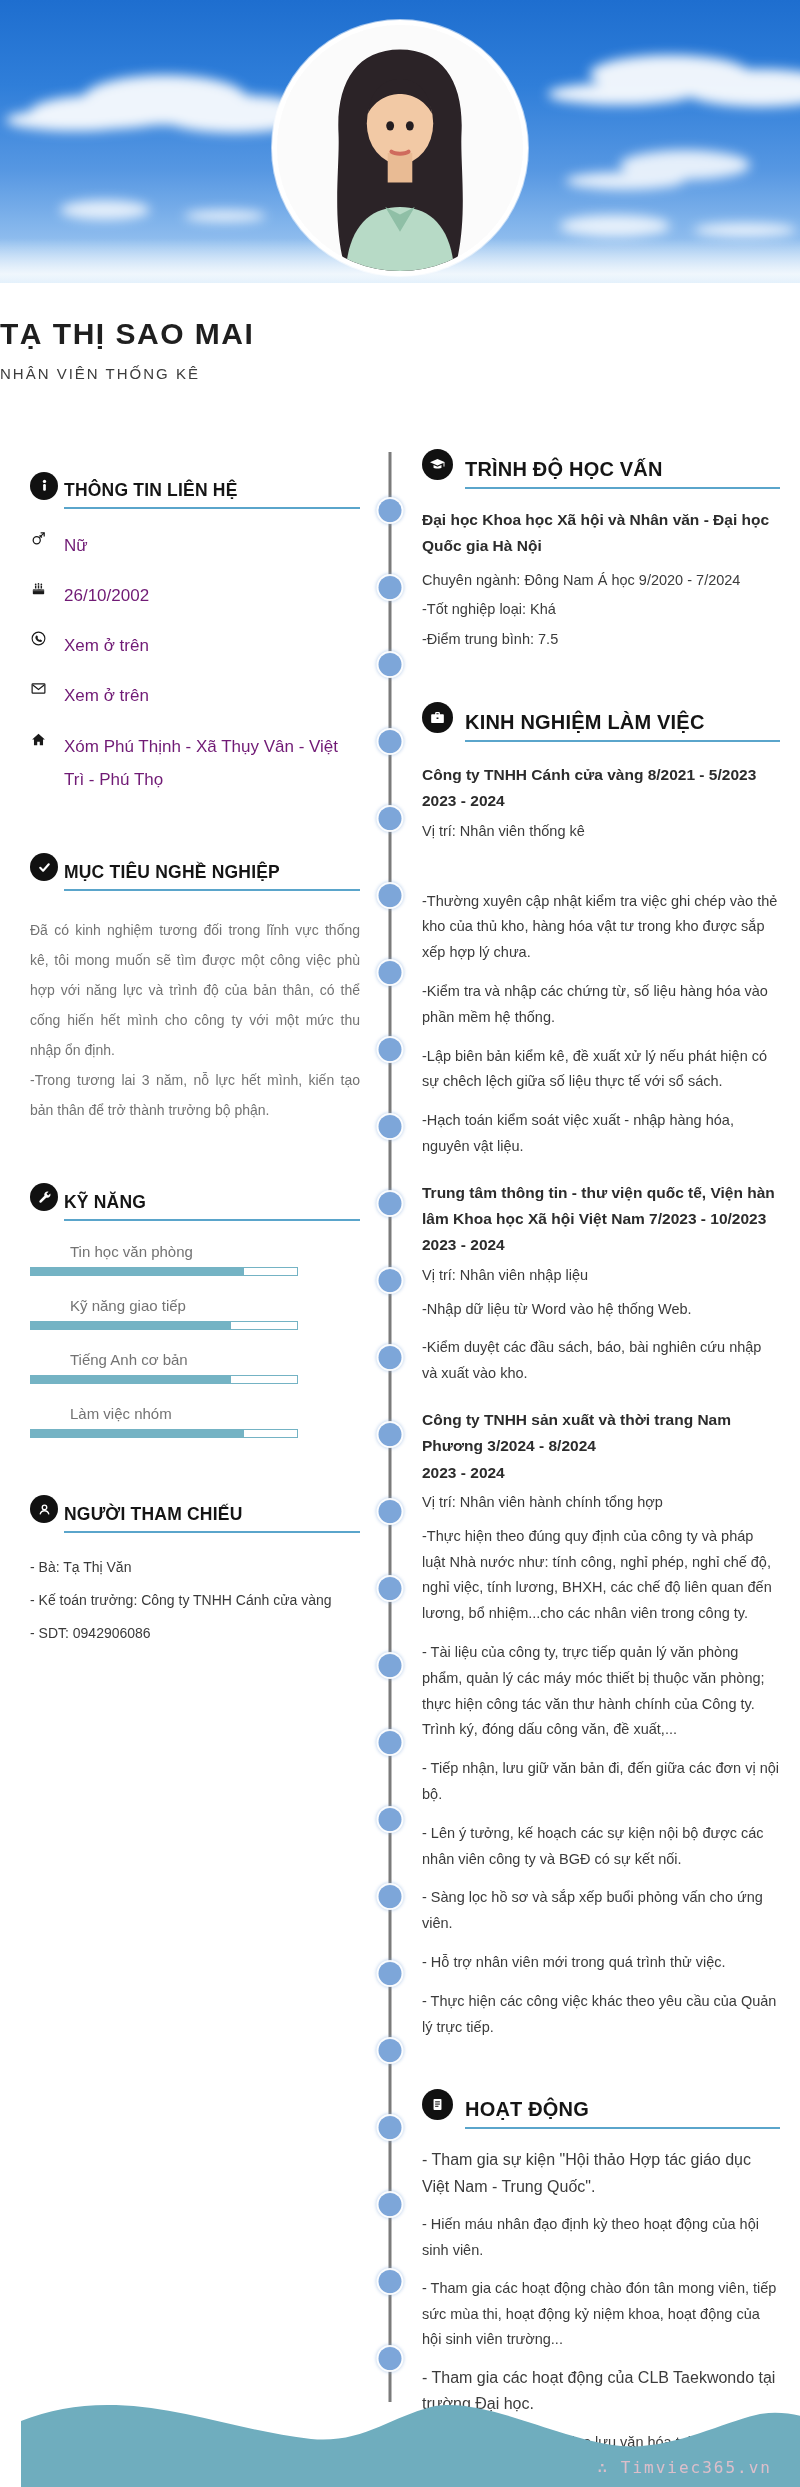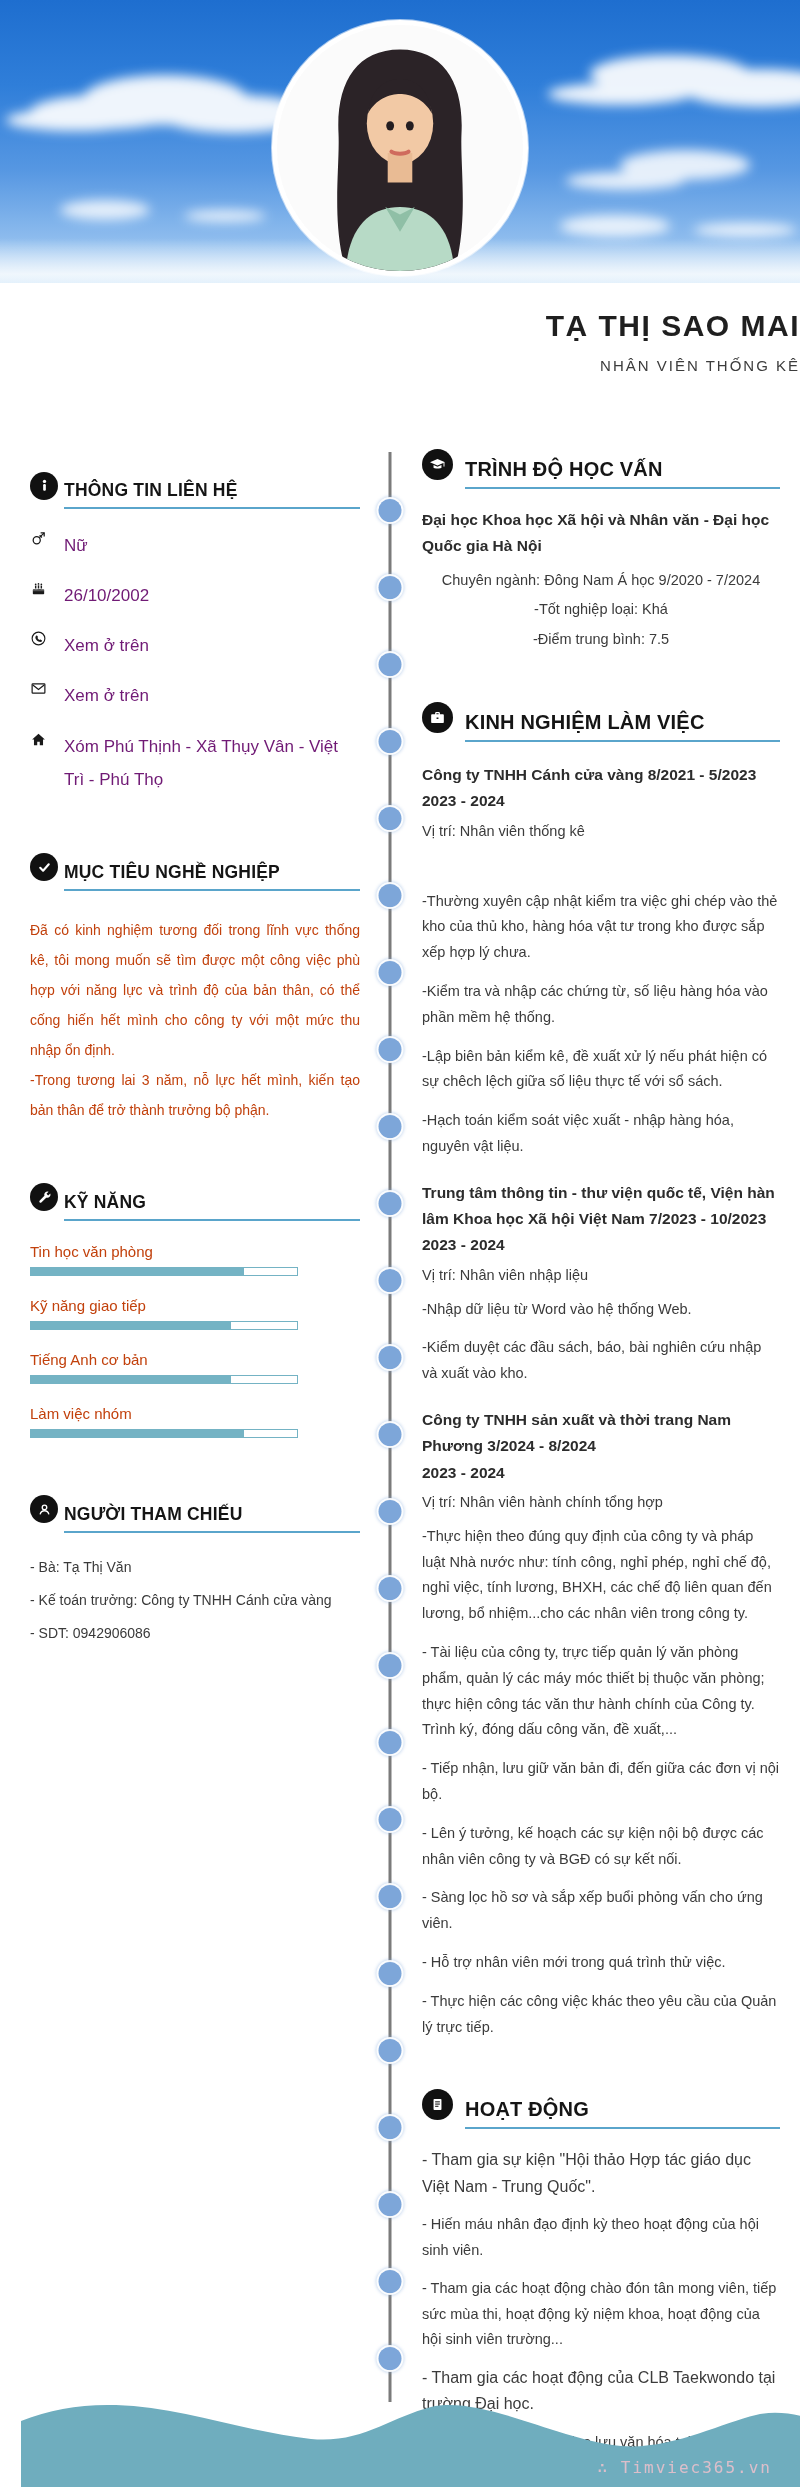--- a/index.html
+++ b/index.html
@@ -19,21 +19,21 @@
   .haze { position:absolute; left:0; bottom:0; width:100%; height:45px; filter:none; border-radius:0;
     background:linear-gradient(180deg, rgba(255,255,255,0) 0%, rgba(255,255,255,.75) 80%, rgba(230,242,252,.9) 100%); opacity:1; }
 
   
   .avatar-wrap { position:absolute; left:50%; top:20px; transform:translateX(-50%);
     width:256px; height:256px; border-radius:50%; background:#fdfdfd; border:5px solid #fff;
     overflow:hidden; box-shadow:0 0 0 1px rgba(255,255,255,.6); }
   .avatar-wrap svg { width:100%; height:100%; display:block; }
 
   
-  .name-block { text-align:right; padding-top:26px; }
+  .name-block { text-align:left; padding-top:34px; }
   .person-name { font-size:30px; font-weight:bold; letter-spacing:1.5px; color:#1f1f1f; }
   .person-title { margin-top:14px; font-size:15px; letter-spacing:2px; color:#3c3c3c; }
 
   
   .col-left  { position:absolute; left:30px;  top:462px; width:330px; }
   .col-right { position:absolute; left:422px; top:440px; width:358px; }
 
   
   .sec-head { display:flex; align-items:center; gap:6px; }
   .sec-icon { flex:0 0 auto; border-radius:50%; background:#111; display:flex; align-items:center; justify-content:center; }
@@ -50,37 +50,37 @@
   .col-right .section { margin-top:40px; }
 
   
   .contact-list { margin-top:20px; }
   .contact-row { display:flex; gap:16px; margin-bottom:17px; align-items:flex-start; }
   .contact-ic { flex:0 0 18px; padding-top:1px; color:#1a1a1a; }
   .contact-ic svg { display:block; }
   .contact-txt { font-size:17px; color:#701a75; line-height:1.95; }
 
   
-  .objective-text { margin-top:24px; font-size:14px; color:#c2410c; line-height:2.15; text-align:justify; }
+  .objective-text { margin-top:24px; font-size:14px; color:#737373; line-height:2.15; text-align:justify; }
 
   
   .skills-list { margin-top:22px; }
   .skill { margin-bottom:21px; }
-  .skill-label { font-size:15px; color:#c2410c; margin-bottom:7px; }
+  .skill-label { font-size:15px; color:#737373; margin-bottom:7px;margin-left:40px; }
   .skill-bar { width:268px; height:9px; border:1px solid #74b3c4; background:#fff; }
   .skill-fill { height:100%; background:#74b3c4; }
 
   
   .ref-list { margin-top:22px; }
   .ref-line { font-size:14px; color:#3a3a3a; line-height:1.8; margin-bottom:8px; }
 
   
   .edu-school, .job-title, .job-years, .proj-title { font-size:15.5px; font-weight:bold; color:#2c2c2c; line-height:1.7; }
   .edu-detail, .job-pos, .job-bullet, .act-item, .proj-role, .proj-extra { font-size:14.5px; color:#3b3b3b; line-height:1.78; }
-  .edu-details { margin-top:8px;text-align:center; }
+  .edu-details { margin-top:8px; }
   .edu-detail { margin-bottom:4px; }
   .edu-block { margin-top:18px; }
   .job { margin-top:20px; }
   .job:first-of-type { margin-top:18px; }
   .job-pos { margin-top:4px; }
   .job-bullets { margin-top:8px; }
   .job-bullets.bullets-gap { margin-top:44px; }
   .job-bullet { margin-bottom:13px; }
   .act-list { margin-top:18px; }
   .act-item { margin-bottom:12px; }

